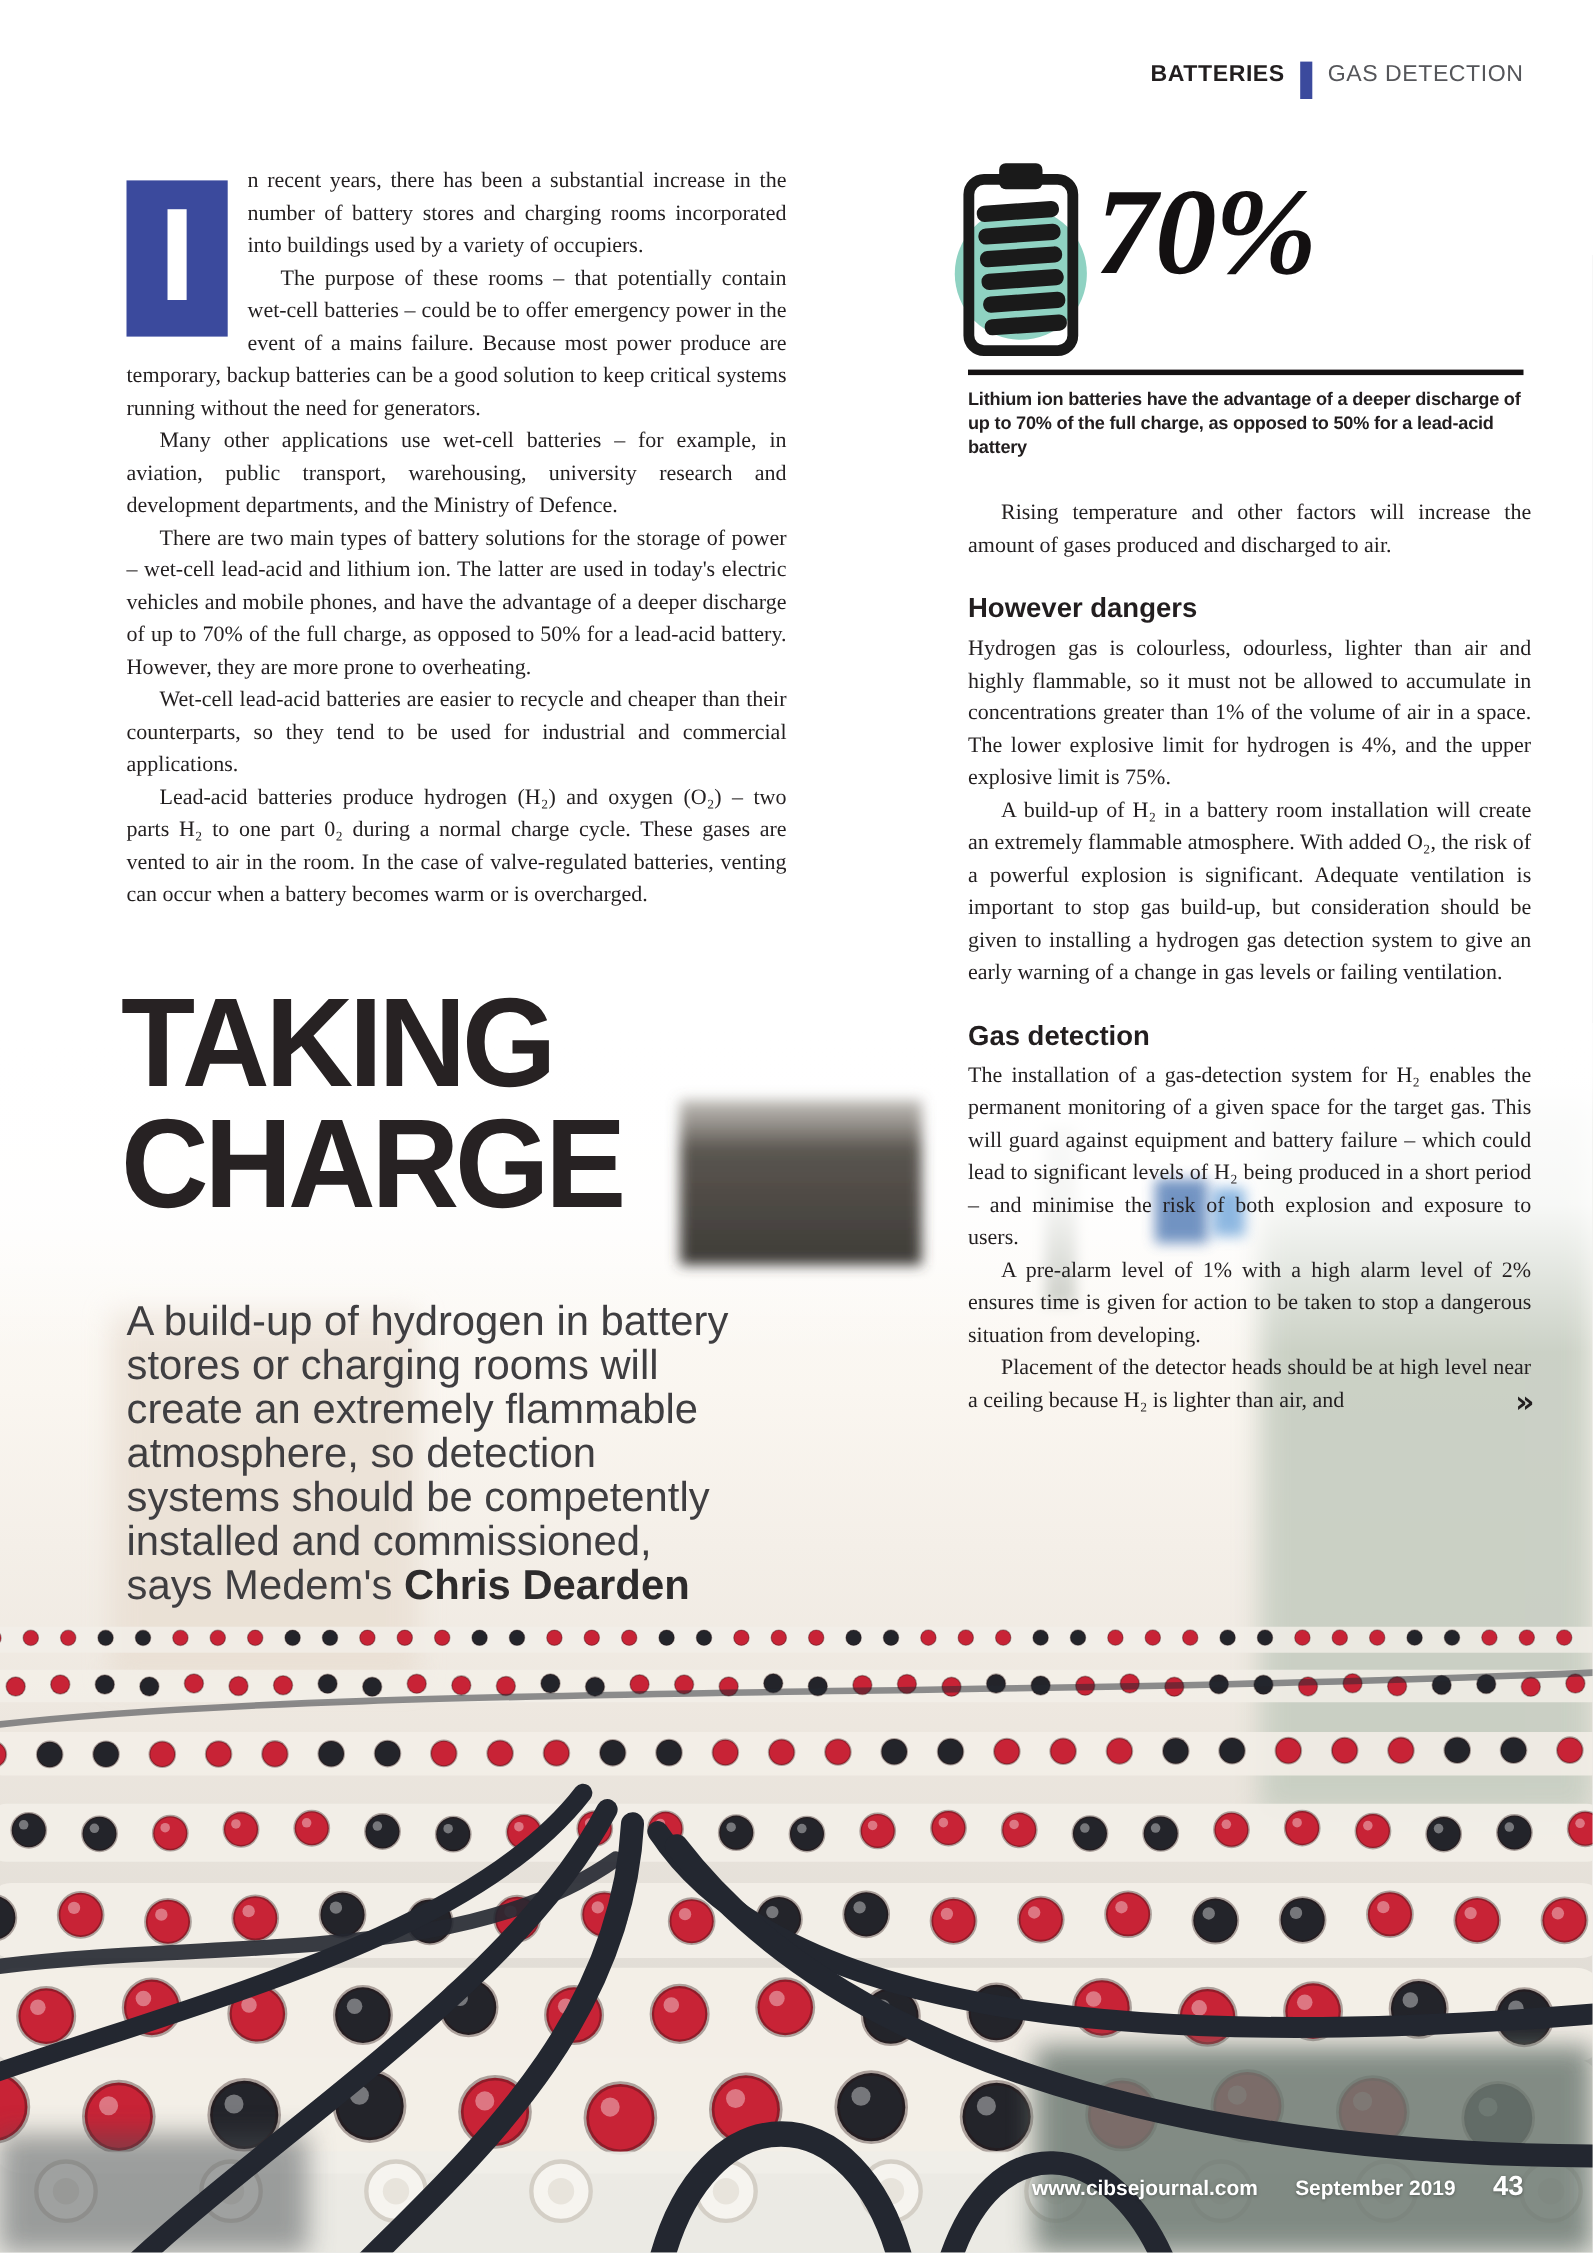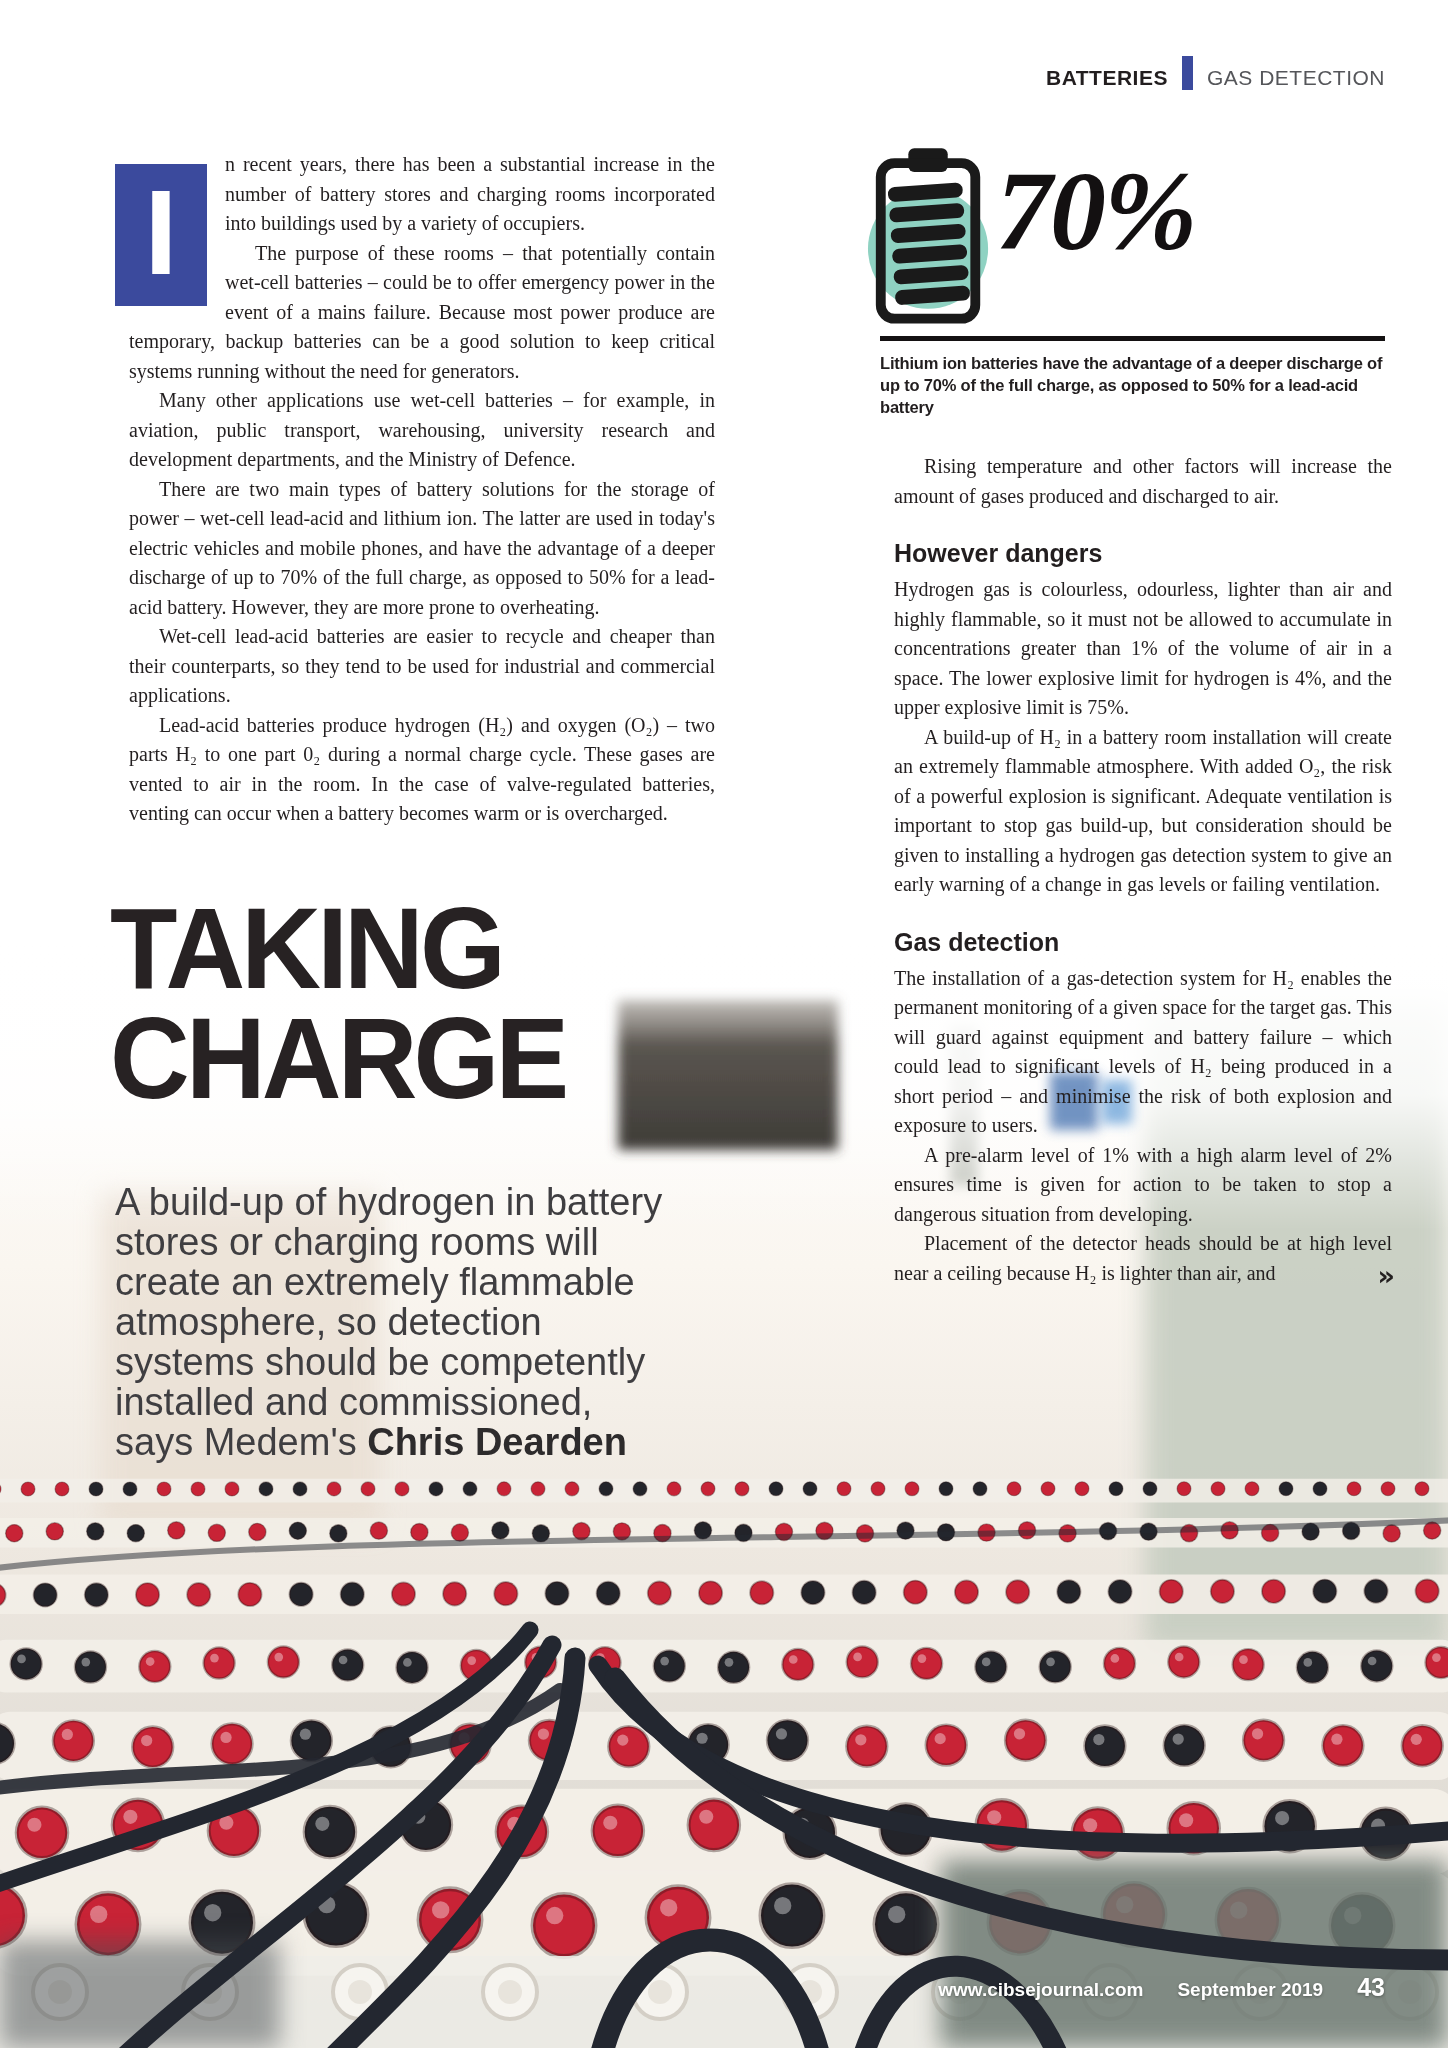--- a/index.html
+++ b/index.html
@@ -1,30 +1,30 @@
 <!DOCTYPE html>
 <html style="--accent-blue: #3b4a9d; --teal: #8fd2c2; --battery-red: #c82336; --battery-black: #23242a; --text-dark: #231f20;"><head>
 <meta charset="utf-8">
 <style>
   html,body{margin:0;padding:0;background:#e8e8e8;}
   .page{position:relative;width:1448px;height:2048px;background:#ffffff;overflow:hidden;margin:0 auto;
         font-family:"Liberation Sans",sans-serif;}
 
   
-  .kicker{position:absolute;top:56px;right:63px;display:flex;align-items:flex-end;gap:14px;z-index:3;}
+  .kicker{position:absolute;top:56px;right:63px;display:flex;align-items:flex-start;gap:14px;z-index:3;}
   .kicker-section{font-weight:bold;font-size:21px;letter-spacing:.5px;color:#221e1f;}
   .kicker-bar{width:11px;height:34px;background:var(--accent-blue,#3b4a9d);}
   .kicker-topic{font-size:21px;color:#55565a;letter-spacing:.5px;}
 
   
   .serifcol{font-family:"Liberation Serif","DejaVu Serif",serif;font-size:20px;line-height:29.5px;
             color:#231f20;text-align:justify;z-index:2;}
   .col1{position:absolute;left:115px;top:150px;width:600px;}
   .col2{position:absolute;left:880px;top:452px;width:512px;}
-  .blk{margin:0;padding-left:14px;}
+  .blk{margin:0;}
   .blk.indent{text-indent:1.5em;}
   .blk.heading{font-family:"Liberation Sans",sans-serif;font-weight:bold;font-size:25px;line-height:30px;
                color:#221e1f;margin:27px 0 7px 0;text-align:left;text-indent:0;}
   .dropcap{float:left;width:92px;height:142px;margin:14px 18px 6px 0;background:var(--accent-blue,#3b4a9d);
            color:#ffffff;font-family:"Liberation Sans",sans-serif;font-weight:bold;font-size:120px;
            line-height:136px;text-align:center;}
   .marker{position:absolute;right:0;bottom:-2px;font-family:"DejaVu Sans",sans-serif;font-weight:bold;
           font-size:27px;color:#231f20;letter-spacing:-3px;}
 
   

